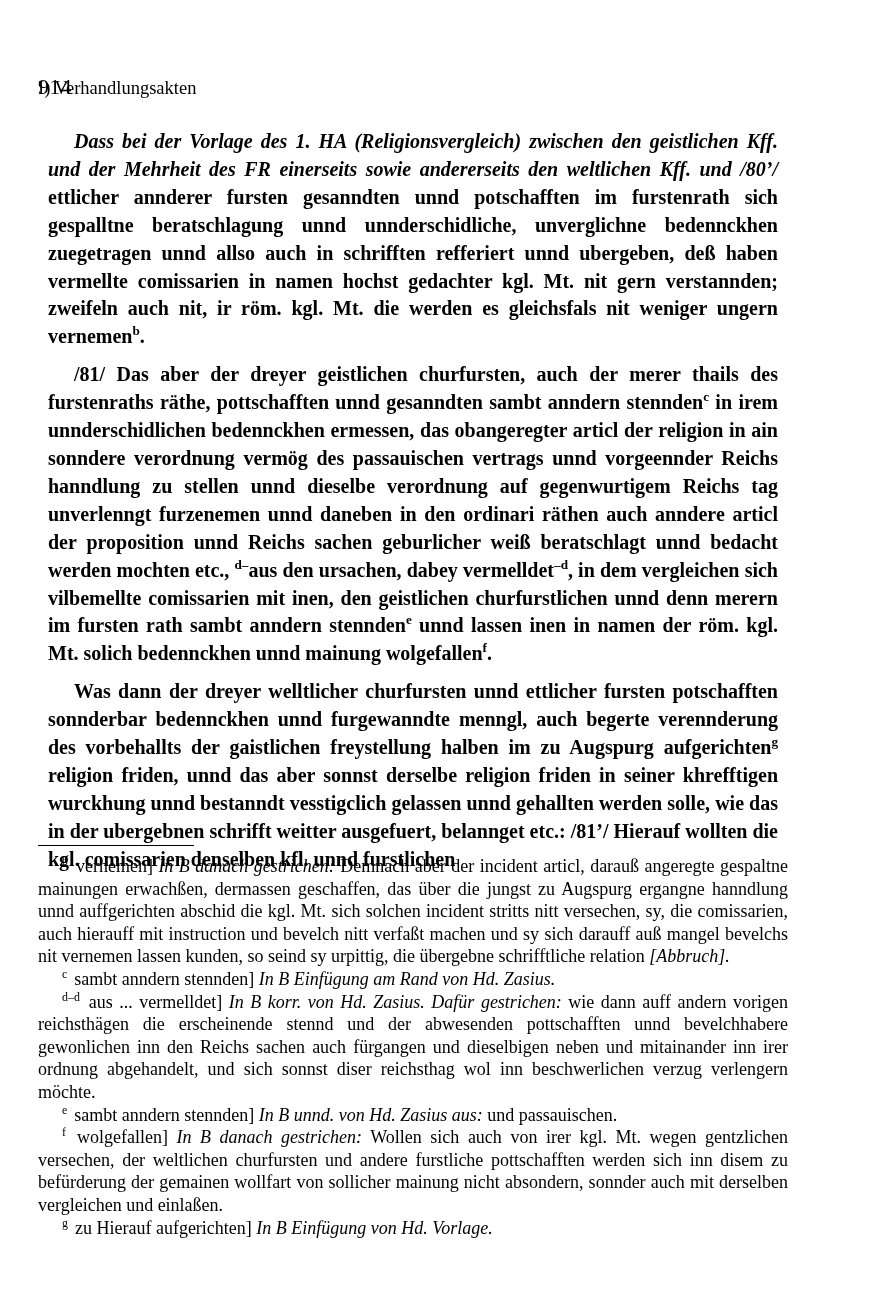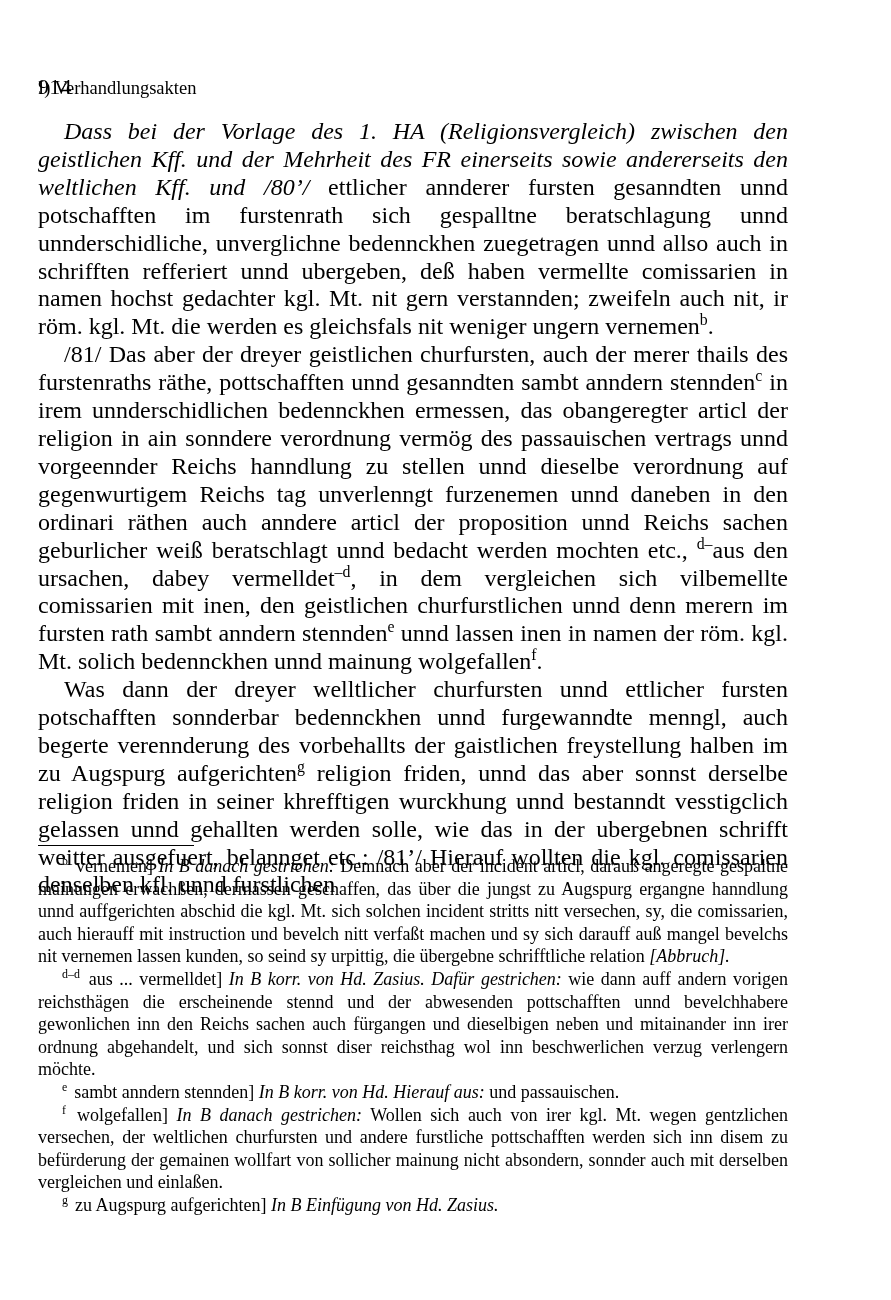--- a/index.html
+++ b/index.html
@@ -51,27 +51,28 @@
 
   
   .body-block {
     position: absolute;
     top: 118px;
     left: 38px;
     width: 750px;
   }
 
   .para {
-    margin: 0;
-    font-size: 24px;
+    margin: 10px;
+    font-size: 20px;
     line-height: 27.9px;
     text-align: justify;
     text-justify: inter-word;
     hyphens: none;
     text-indent: 26px;
+    font-weight: bold;
   }
   .para + .para {
     margin-top: 0px;
   }
   .para.lead .it-lead {
     font-style: italic;
   }
 
   sup.fn-mark {
     font-size: 0.66em;
@@ -134,20 +135,21 @@
       <span class="it-lead">Dass bei der Vorlage des 1. HA (Religionsvergleich) zwischen den geistlichen Kff. und der Mehrheit des FR einerseits sowie andererseits den weltlichen Kff. und /80’/</span><span> ettlicher annderer fursten gesanndten unnd potschafften im furstenrath sich gespalltne beratschlagung unnd unnderschidliche, unverglichne bedennckhen zuegetragen unnd allso auch in schrifften refferiert unnd ubergeben, deß haben vermellte comissarien in namen hochst gedachter kgl. Mt. nit gern verstannden; zweifeln auch nit, ir röm. kgl. Mt. die werden es gleichsfals nit weniger ungern vernemen</span><sup class="fn-mark">b</sup><span>.</span>
     </p>
     <p class="para" id="para-2"><span>/81/ Das aber der dreyer geistlichen churfursten, auch der merer thails des furstenraths räthe, pottschafften unnd gesanndten sambt anndern stennden</span><sup class="fn-mark">c</sup><span> in irem unnderschidlichen bedennckhen ermessen, das obangeregter articl der religion in ain sonndere verordnung vermög des passauischen vertrags unnd vorgeennder Reichs hanndlung zu stellen unnd dieselbe verordnung auf gegenwurtigem Reichs tag unverlenngt furzenemen unnd daneben in den ordinari räthen auch anndere articl der proposition unnd Reichs sachen geburlicher weiß beratschlagt unnd bedacht werden mochten etc., </span><sup class="fn-mark">d–</sup><span>aus den ursachen, dabey vermelldet</span><sup class="fn-mark">–d</sup><span>, in dem vergleichen sich vilbemellte comissarien mit inen, den geistlichen churfurstlichen unnd denn merern im fursten rath sambt anndern stennden</span><sup class="fn-mark">e</sup><span> unnd lassen inen in namen der röm. kgl. Mt. solich bedennckhen unnd mainung wolgefallen</span><sup class="fn-mark">f</sup><span>.</span></p>
     <p class="para" id="para-3"><span>Was dann der dreyer welltlicher churfursten unnd ettlicher fursten potschafften sonnderbar bedennckhen unnd furgewanndte menngl, auch begerte verennderung des vorbehallts der gaistlichen freystellung halben im zu Augspurg aufgerichten</span><sup class="fn-mark">g</sup><span> religion friden, unnd das aber sonnst derselbe religion friden in seiner khrefftigen wurckhung unnd bestanndt vesstigclich gelassen unnd gehallten werden solle, wie das in der ubergebnen schrifft weitter ausgefuert, belannget etc.: /81’/ Hierauf wollten die kgl. comissarien denselben kfl. unnd furstlichen</span></p>
   </div>
 
   <div class="footnotes">
     <hr class="fn-rule">
     <div id="fn-list">
         <p class="fn"><sup class="fn-id">b</sup><span class="lemma"> vernemen]</span><span class="ed"> In B danach gestrichen:</span><span> Demnach aber der incident articl, darauß angeregte gespaltne mainungen erwachßen, dermassen geschaffen, das über die jungst zu Augspurg ergangne hanndlung unnd auffgerichten abschid die kgl. Mt. sich solchen incident stritts nitt versechen, sy, die comissarien, auch hierauff mit instruction und bevelch nitt verfaßt machen und sy sich darauff auß mangel bevelchs nit vernemen lassen kunden, so seind sy urpittig, die übergebne schrifftliche relation </span><span class="abbr">[Abbruch].</span></p>
+        <p class="fn"><sup class="fn-id">c</sup><span class="lemma"> sambt anndern stennden]</span><span class="ed"> In B Einfügung am Rand von Hd. Zasius.</span></p>
         <p class="fn"><sup class="fn-id">d–d</sup><span class="lemma"> aus ... vermelldet]</span><span class="ed"> In B korr. von Hd. Zasius. Dafür gestrichen:</span><span> wie dann auff andern vorigen reichsthägen die erscheinende stennd und der abwesenden pottschafften unnd bevelchhabere gewonlichen inn den Reichs sachen auch fürgangen und dieselbigen neben und mitainander inn irer ordnung abgehandelt, und sich sonnst diser reichsthag wol inn beschwerlichen verzug verlengern möchte.</span></p>
-        <p class="fn"><sup class="fn-id">e</sup><span class="lemma"> sambt anndern stennden]</span><span class="ed"> In B korr. von Hd. Hierauf aus:</span><span> und passauischen.</span></p>
+        <p class="fn"><sup class="fn-id">e</sup><span class="lemma"> sambt anndern stennden]</span><span class="ed"> In B unnd. von Hd. Zasius aus:</span><span> und passauischen.</span></p>
         <p class="fn"><sup class="fn-id">f</sup><span class="lemma"> wolgefallen]</span><span class="ed"> In B danach gestrichen:</span><span> Wollen sich auch von irer kgl. Mt. wegen gentzlichen versechen, der weltlichen churfursten und andere furstliche pottschafften werden sich inn disem zu befürderung der gemainen wollfart von sollicher mainung nicht absondern, sonnder auch mit derselben vergleichen und einlaßen.</span></p>
-        <p class="fn"><sup class="fn-id">g</sup><span class="lemma"> zu Augspurg aufgerichten]</span><span class="ed"> In B Einfügung von Hd. Zasius.</span></p>
+        <p class="fn"><sup class="fn-id">g</sup><span class="lemma"> zu Hierauf aufgerichten]</span><span class="ed"> In B Einfügung von Hd. Vorlage.</span></p>
       </div>
   </div>
 
 </div>
 
 </body></html>

